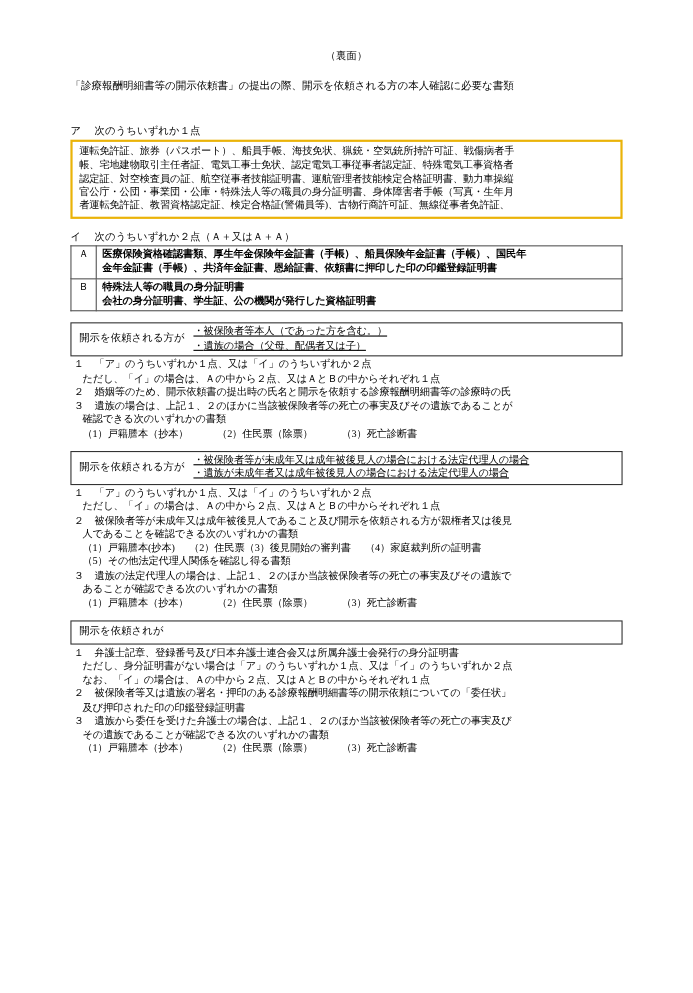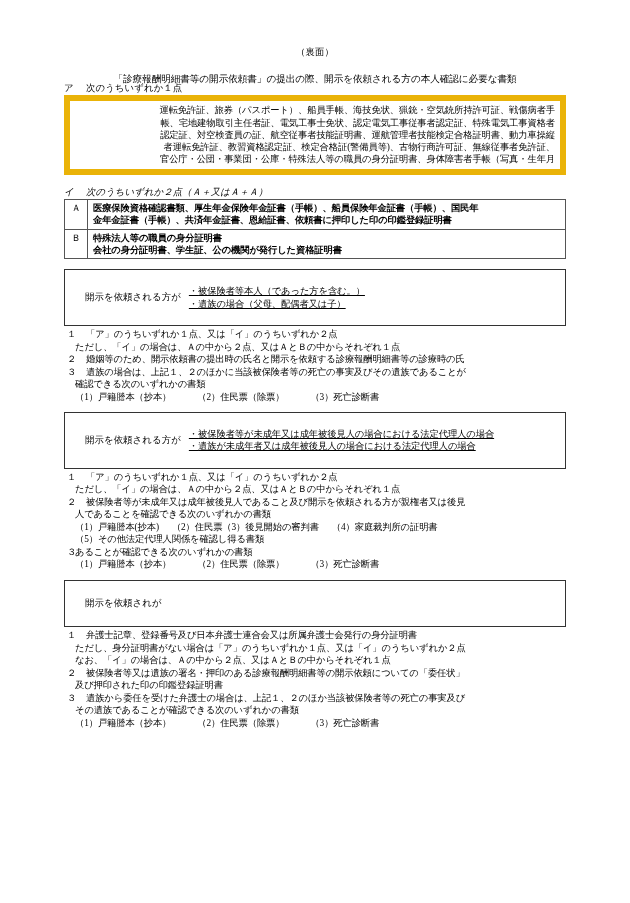--- a/index.html
+++ b/index.html
@@ -36,46 +36,44 @@
 
   
   .reverse-label {
     text-align: center;
     font-size: 9.3px;
     letter-spacing: 0.2px;
     margin: 0 0 17px 0;
   }
 
   .doc-title {
-    text-align: center;
     font-size: 9.6px;
     letter-spacing: -0.05px;
-    margin: 0 0 0 0;
+    margin: 0 0 32px 0;
     white-space: nowrap;
   }
 
   
   .group-label {
     font-size: 9.4px;
     margin: 0 0 2px 0;
     letter-spacing: 0.1px;
   }
   .group-label .kana {
     display: inline-block;
     width: 22px;
   }
 
   
   .doc-box {
-    border: 6px solid #eab308;
+    border: 2px solid #eab308;
     padding: 3px 5px 3px 6px;
     box-sizing: border-box;
     width: 100%;
     margin: 0 0 3px 0;
-    text-align: right;
   }
   .doc-box p {
     margin: 0;
     font-size: 9.3px;
     line-height: 1.32;
     letter-spacing: -0.12px;
     white-space: nowrap;
   }
 
   
@@ -104,21 +102,21 @@
     font-weight: bold;
   }
 
   
   .target-box {
     border: 1px solid #333;
     box-sizing: border-box;
     width: 100%;
     display: flex;
     align-items: stretch;
-    padding: 13px;
+    padding: 0;
     margin: 10px 16px 2px 0;
   }
   .target-box.tight { margin-top: 9px; }
   .target-label {
     flex: 0 0 auto;
     padding: 5px 8px 5px 7px;
     font-size: 9.4px;
     white-space: nowrap;
     align-self: center;
     letter-spacing: 0.1px;
@@ -184,25 +182,25 @@
 
     <div class="doc-title">「診療報酬明細書等の開示依頼書」の提出の際、開示を依頼される方の本人確認に必要な書類</div>
 
     <div class="group-label">
       <span class="kana">ア</span><span>次のうちいずれか１点</span>
     </div>
     <div class="doc-box" id="group-a-lines">
         <p>運転免許証、旅券（パスポート）、船員手帳、海技免状、猟銃・空気銃所持許可証、戦傷病者手</p>
         <p>帳、宅地建物取引主任者証、電気工事士免状、認定電気工事従事者認定証、特殊電気工事資格者</p>
         <p>認定証、対空検査員の証、航空従事者技能証明書、運航管理者技能検定合格証明書、動力車操縦</p>
+        <p>官公庁・公団・事業団・公庫・特殊法人等の職員の身分証明書、身体障害者手帳（写真・生年月</p>
         <p>者運転免許証、教習資格認定証、検定合格証(警備員等)、古物行商許可証、無線従事者免許証、</p>
-        <p>官公庁・公団・事業団・公庫・特殊法人等の職員の身分証明書、身体障害者手帳（写真・生年月</p>
       </div>
 
-    <div class="group-label" style="margin-top:13px;font-style:italic;">
+    <div class="group-label" style="margin-top:13px;">
       <span class="kana">イ</span><span>次のうちいずれか２点（Ａ＋又はＡ＋Ａ）</span>
     </div>
     <table class="ab-table">
       <tbody id="group-b-rows">
           <tr>
             <td class="key">Ａ</td>
             <td class="val">
               <p>医療保険資格確認書類、厚生年金保険年金証書（手帳）、船員保険年金証書（手帳）、国民年</p>
               <p>金年金証書（手帳）、共済年金証書、恩給証書、依頼書に押印した印の印鑑登録証明書</p>
             </td>
@@ -260,20 +258,21 @@
             </li>
             <li>
               <span class="num">２</span>
               <p>被保険者等が未成年又は成年被後見人であること及び開示を依頼される方が親権者又は後見</p>
               <p class="cont">人であることを確認できる次のいずれかの書類</p>
               <div class="sub-items"><span style="display: inline-block;">（1）戸籍謄本(抄本)</span><span style="display: inline-block; margin-left: 13px;">（2）住民票</span><span style="display: inline-block; ">（3）後見開始の審判書</span><span style="display: inline-block; margin-left: 13px;">（4）家庭裁判所の証明書</span></div>
               <div class="sub-items block"><span style="display: inline-block;">（5）その他法定代理人関係を確認し得る書類</span></div>
             </li>
             <li>
               <span class="num">３</span>
+              <p>遺族の法定代理人の場合は、上記１、２のほか当該被保険者等の死亡の事実及びその遺族で</p>
               <p class="cont">あることが確認できる次のいずれかの書類</p>
               <div class="sub-items"><span style="display: inline-block;">（1）戸籍謄本（抄本）</span><span style="display: inline-block; margin-left: 26px;">（2）住民票（除票）</span><span style="display: inline-block; margin-left: 26px;">（3）死亡診断書</span></div>
             </li>
           </ul>
         </div>
         <div>
           <div class="target-box tight">
             <div class="target-label">開示を依頼されが</div>
           </div>
           <ul class="req-list">

